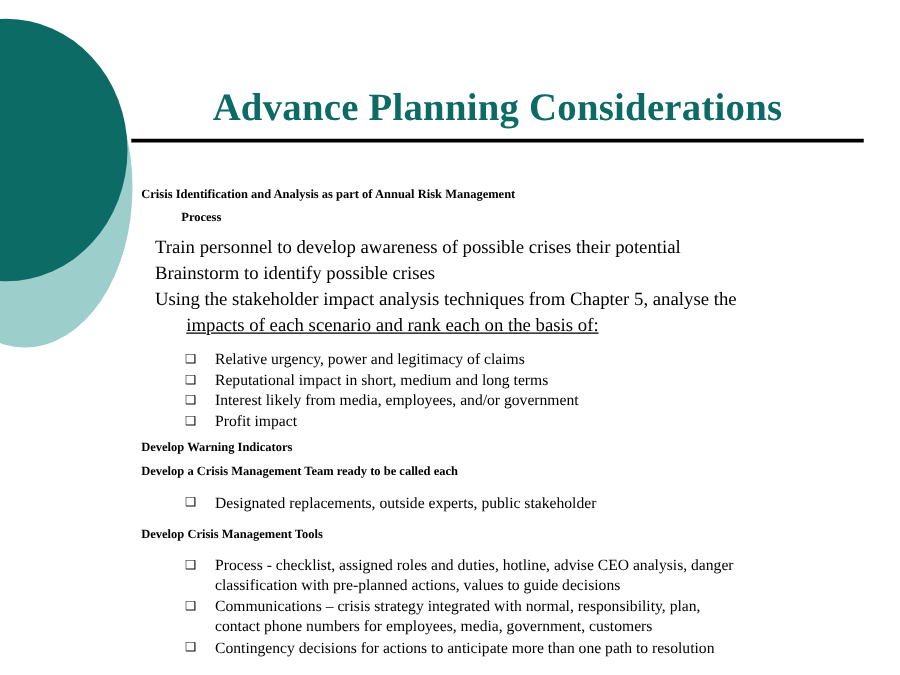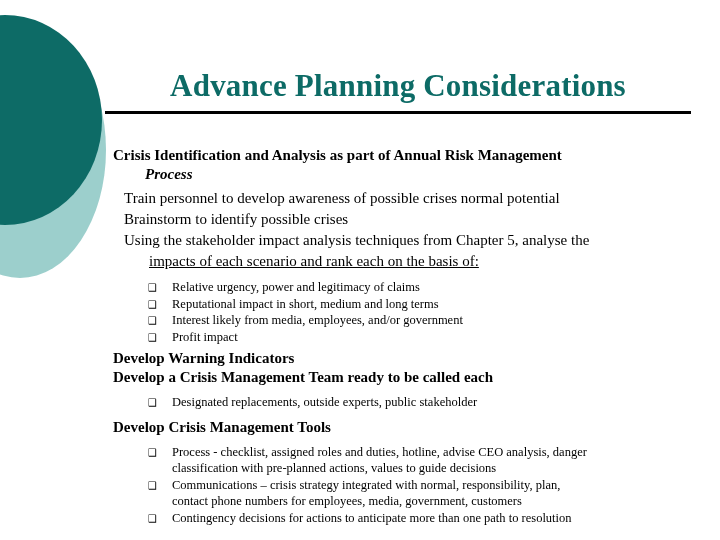--- a/index.html
+++ b/index.html
@@ -62,31 +62,30 @@
   
   #body-block {
     position: absolute;
     left: 113px;
     top: 146px;
     width: 594px;
     color: #000000;
   }
 
   .lvl1 {
-    font-size: 15px;
+    font-size: 10px;
     line-height: 19px;
     font-weight: bold;
     margin: 0;
     padding-left: 0;
     text-indent: 0;
   }
   .lvl1 .wrap-indent {
     display: block;
     padding-left: 32px;
-    font-style: italic;
   }
 
   .lvl2 {
     font-size: 15px;
     line-height: 21px;
     font-weight: normal;
     margin: 0;
     padding-left: 11px;
   }
   .lvl2 .wrap-indent {
@@ -142,21 +141,21 @@
   <div id="body-block">
 
     <div class="lvl1">
       <span>Crisis Identification and Analysis as part of Annual Risk Management</span>
       <span class="wrap-indent">Process</span>
     </div>
 
     <div class="gap-sm"></div>
 
     <div class="lvl2">
-      <span>Train personnel to develop awareness of possible crises normal potential</span>
+      <span>Train personnel to develop awareness of possible crises their potential</span>
     </div>
 
     <div class="lvl2">
       <span>Brainstorm to identify possible crises</span>
     </div>
 
     <div class="lvl2">
       <span>Using the stakeholder impact analysis techniques from Chapter 5, analyse the</span>
       <span class="wrap-indent">impacts of each scenario and rank each on the basis of:</span>
     </div>

